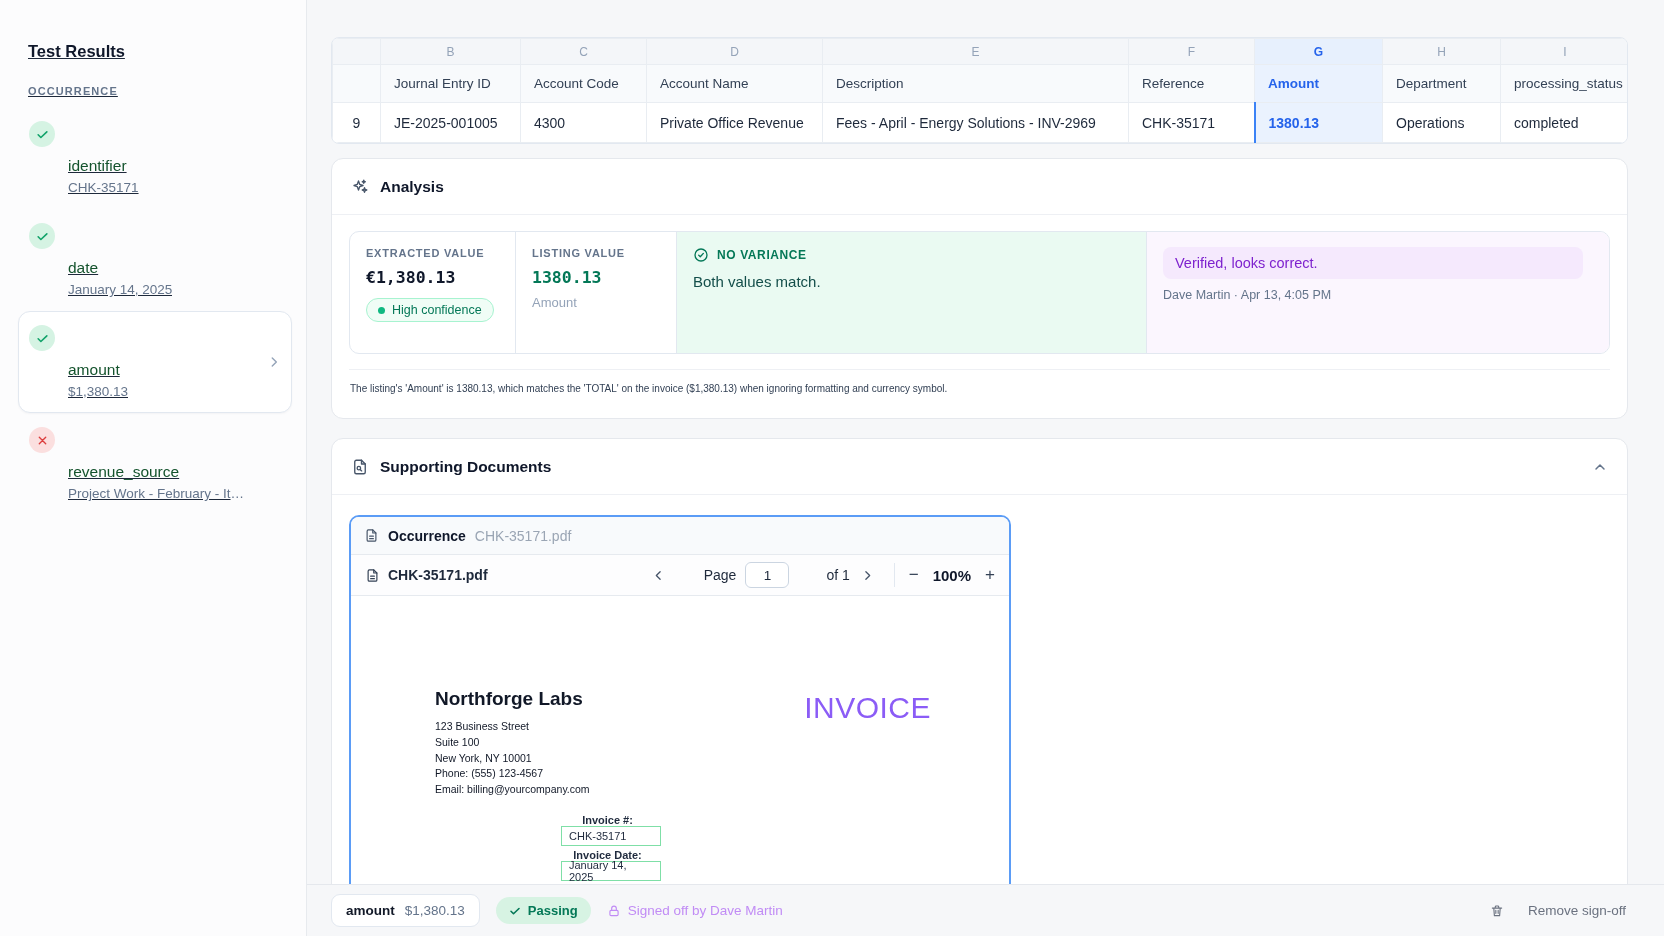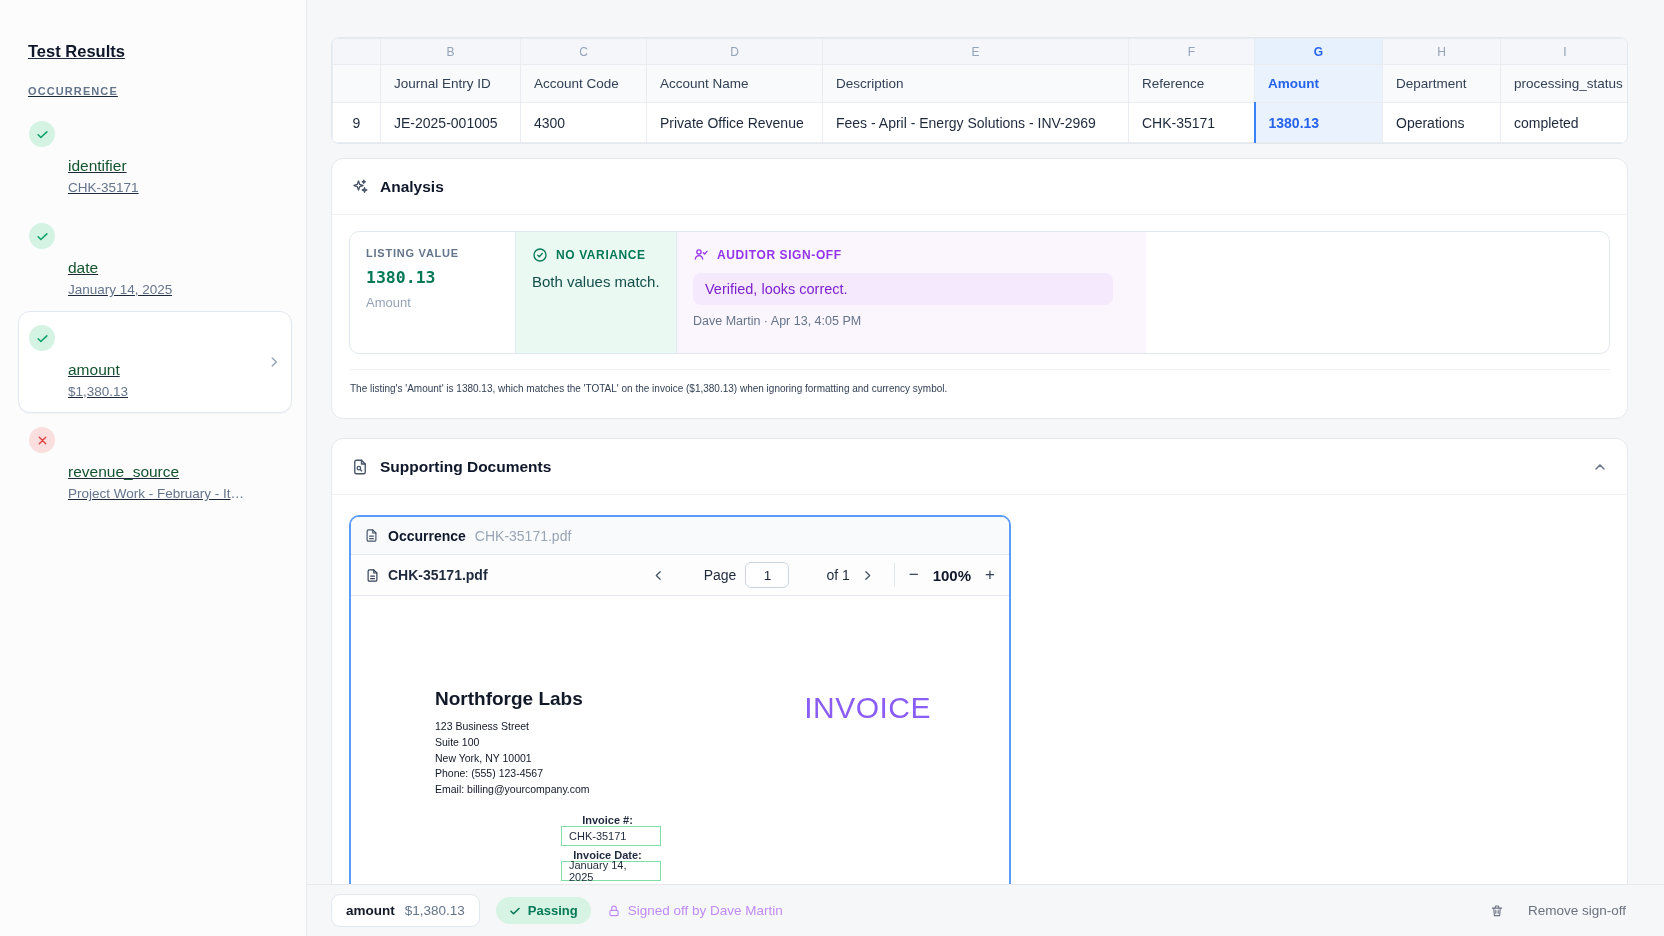--- a/index.html
+++ b/index.html
@@ -271,47 +271,45 @@
           <path d="M10 4l1.7 4.6L16 10l-4.3 1.4L10 16l-1.7-4.6L4 10l4.3-1.4z"></path>
           <path d="M18 13l.9 2.3L21 16l-2.1.7L18 19l-.9-2.3L15 16l2.1-.7z"></path>
           <path d="M17 3l.6 1.5L19 5l-1.4.5L17 7l-.6-1.5L15 5l1.4-.5z"></path>
         </svg>
       </span>
       <span>Analysis</span>
     </div>
 
     <div class="an-grid">
       <div class="an-cell">
+        <div class="an-label">EXTRACTED VALUE</div>
+        <div class="an-extracted-val mono">€1,380.13</div>
+        <span class="conf-badge">
+          <span class="conf-dot"></span>
+          <span>High confidence</span>
+        </span>
+      </div>
+      <div class="an-cell">
         <div class="an-label">LISTING VALUE</div>
         <div class="an-listing-val mono">1380.13</div>
         <div class="an-listing-field">Amount</div>
       </div>
       <div class="an-cell cell-variance">
         <div class="var-title">
           <span>
             <svg width="16" height="16" viewBox="0 0 24 24" fill="none" stroke="currentColor" stroke-width="2" stroke-linecap="round" stroke-linejoin="round">
                 <circle cx="12" cy="12" r="9"></circle>
                 <path d="M8.5 12.2l2.4 2.4 4.6-5"></path>
               </svg>
           </span>
           <span>NO VARIANCE</span>
         </div>
         <div class="var-msg">Both values match.</div>
       </div>
       <div class="an-cell cell-signoff">
-        <div class="so-title">
-          <span>
-            <svg width="16" height="16" viewBox="0 0 24 24" fill="none" stroke="currentColor" stroke-width="2" stroke-linecap="round" stroke-linejoin="round">
-                <circle cx="9" cy="7.5" r="3.2"></circle>
-                <path d="M3.5 19c.6-3.2 2.9-5 5.5-5s4.9 1.8 5.5 5" transform="translate(0,-1)"></path>
-                <path d="M15.5 8.5l2 2L21 6.5"></path>
-              </svg>
-          </span>
-          <span>AUDITOR SIGN-OFF</span>
-        </div>
         <div class="so-note">Verified, looks correct.</div>
         <div class="so-meta">Dave Martin · Apr 13, 4:05 PM</div>
       </div>
     </div>
 
     <div class="an-divider"></div>
     <div class="an-summary">The listing's 'Amount' is 1380.13, which matches the 'TOTAL' on the invoice ($1,380.13) when ignoring formatting and currency symbol.</div>
   </section>
 
   <section class="card" id="docs-card">

